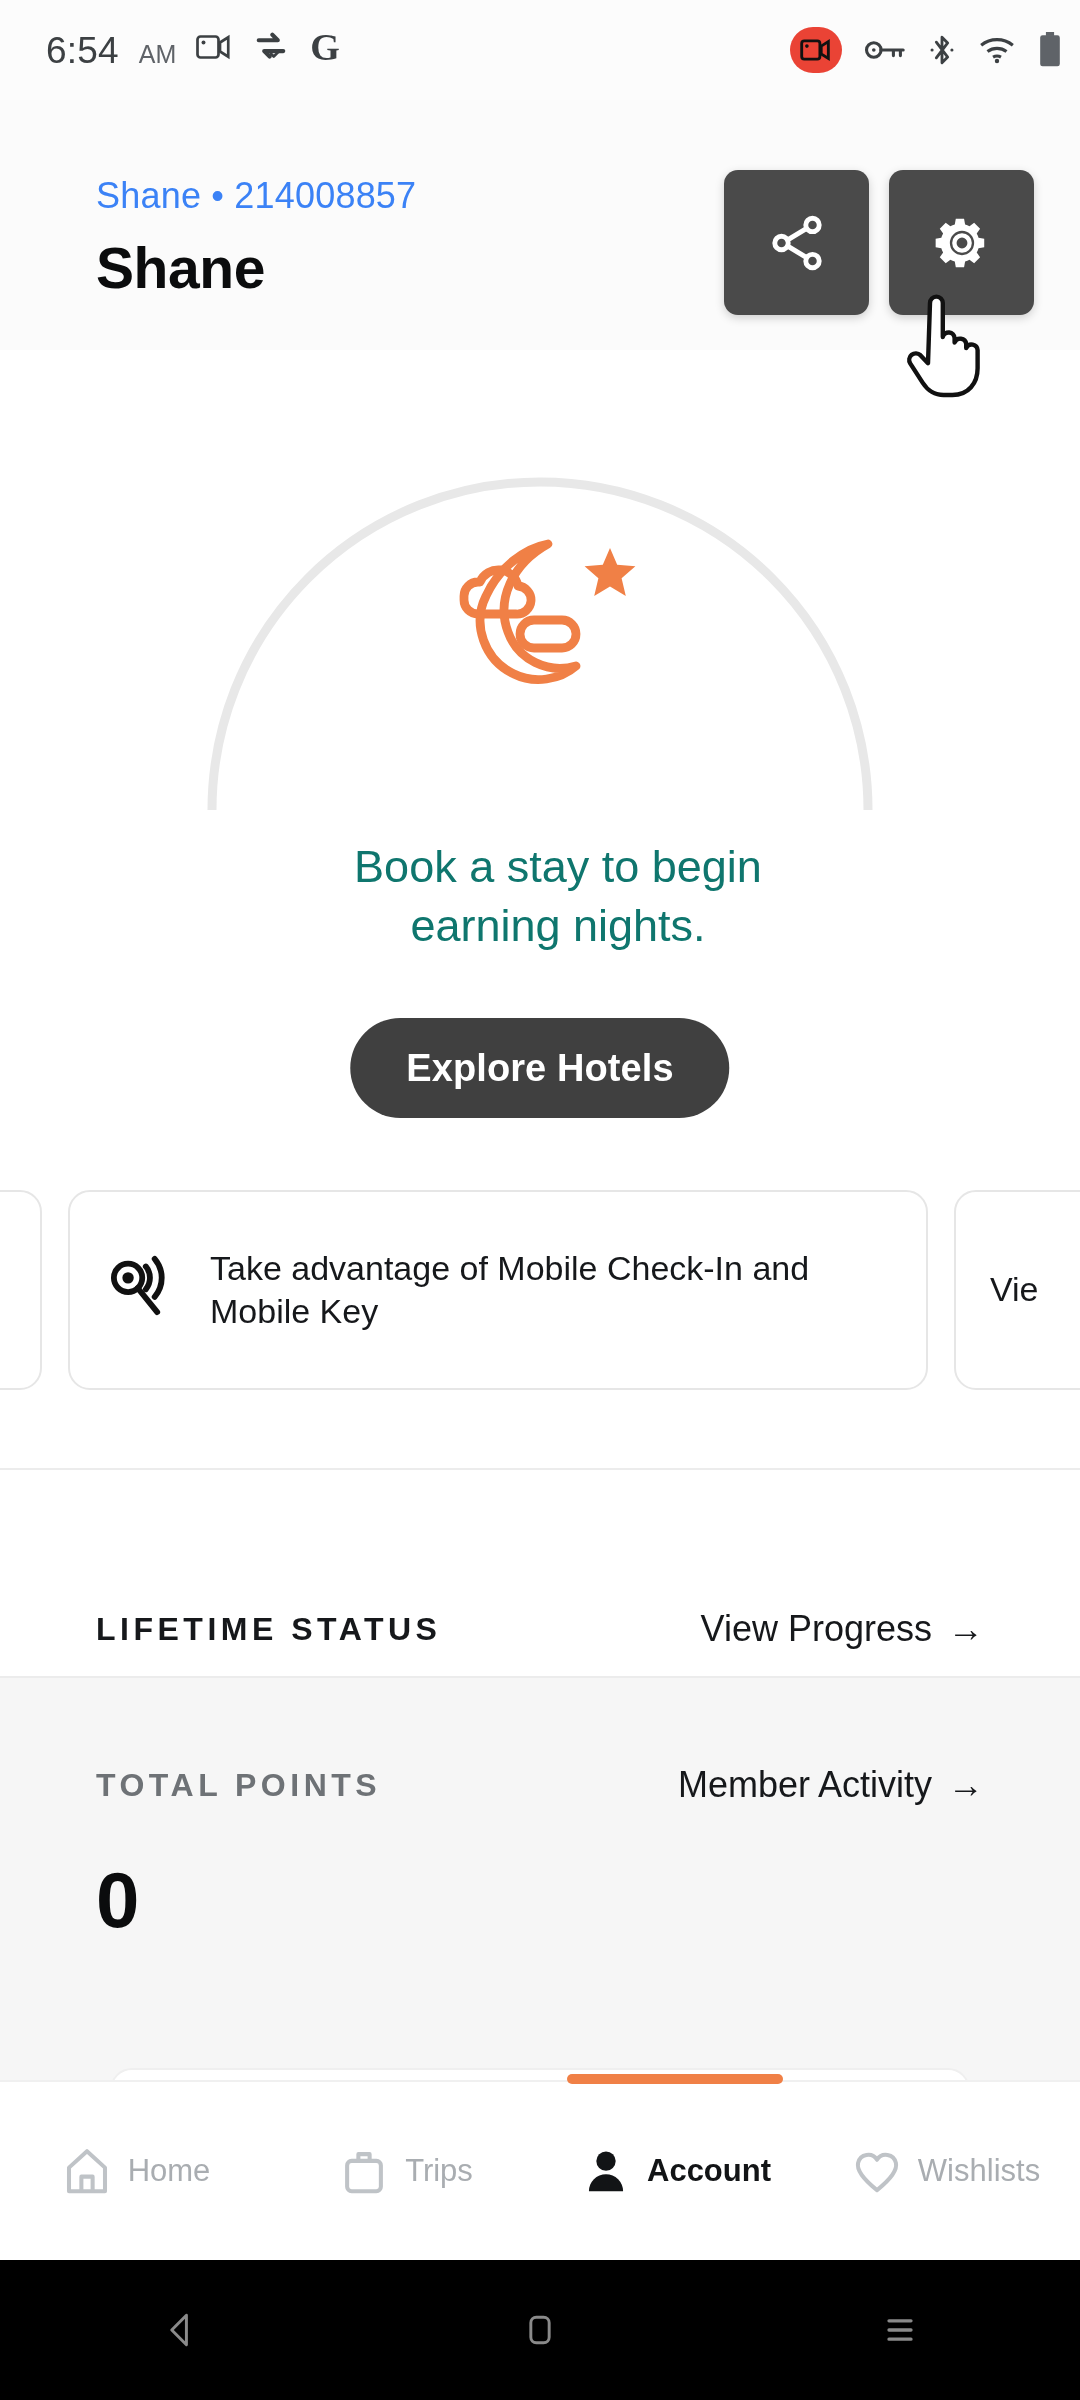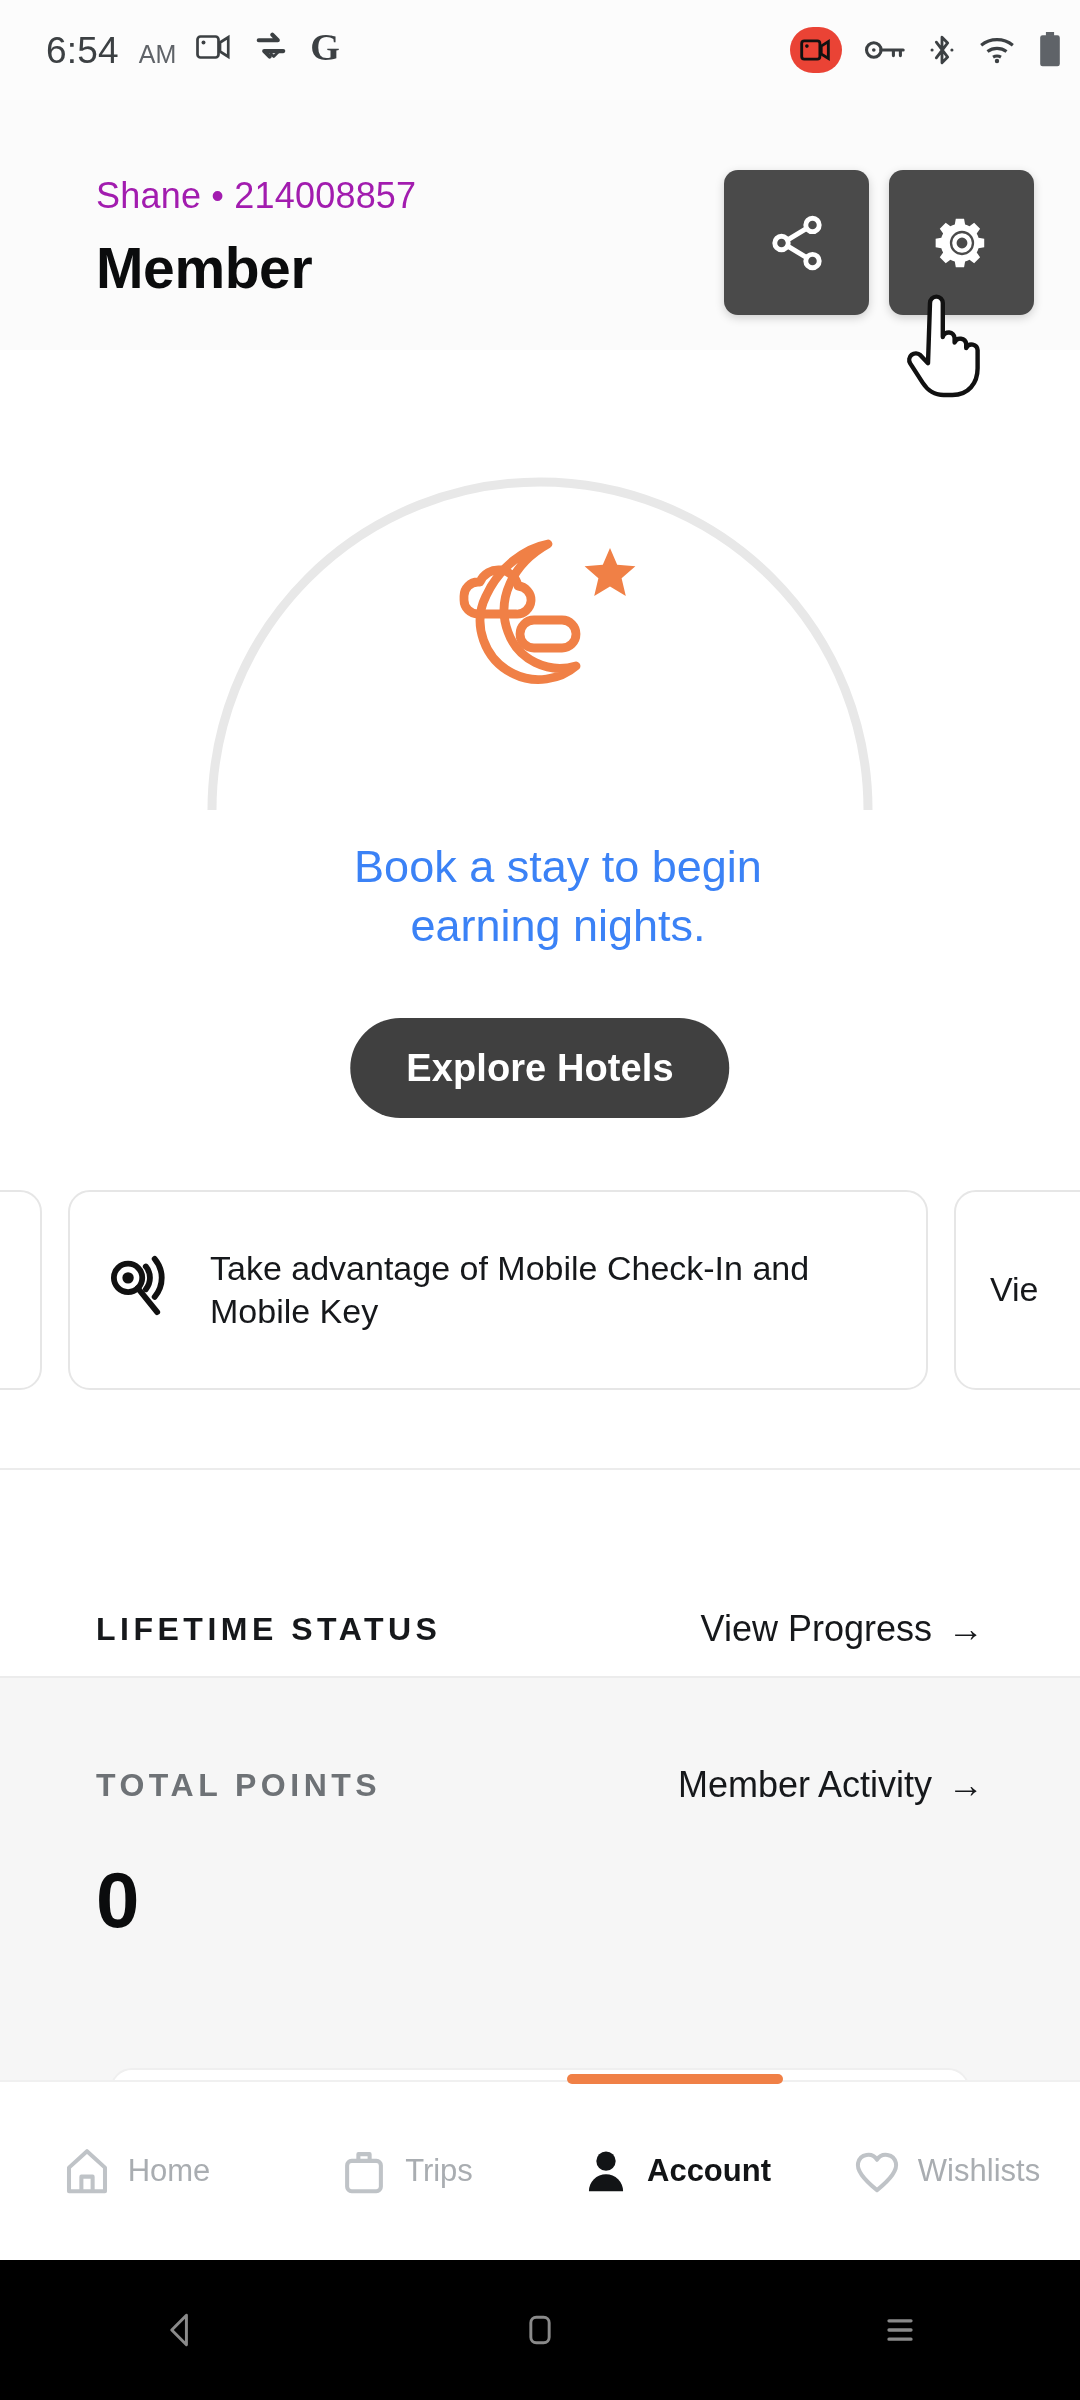--- a/index.html
+++ b/index.html
@@ -28,36 +28,36 @@
     display:flex; align-items:center; justify-content:center;
   }
 
   
   .header {
     position:absolute; top:100px; left:0; width:1080px; height:250px;
     background:#fbfbfb;
     padding:75px 46px 0 96px;
   }
   .hdr-row { display:flex; align-items:flex-start; justify-content:space-between; }
-  .hdr-name { font-size:36px; color:#a21caf; letter-spacing:.2px; }
+  .hdr-name { font-size:36px; color:#3b82f6; letter-spacing:.2px; }
   .hdr-tier { font-size:57px; font-weight:bold; color:#0b0c0d; margin-top:18px; letter-spacing:-.4px; }
   .hdr-btns { display:flex; gap:20px; margin-top:-5px; }
   .sq-btn {
     width:145px; height:145px; border-radius:14px; background:#4a4a4a;
     display:flex; align-items:center; justify-content:center;
     box-shadow:0 3px 10px rgba(0,0,0,.18);
   }
 
   
   .hero { position:absolute; top:350px; left:0; width:1080px; height:830px; background:#fff; }
   .ring-wrap { position:absolute; top:100px; left:50%; transform:translateX(-50%); width:700px; height:360px; }
   .hero-icon { position:absolute; top:170px; left:50%; transform:translateX(-50%); }
   .hero-text {
     position:absolute; top:488px; left:0; width:1080px;
-    text-align:center; font-size:45px; line-height:1.30; color:#3b82f6;padding-left:36px;
+    text-align:center; font-size:45px; line-height:1.30; color:#0f766e;padding-left:36px;
   }
   .hero-cta {
     position:absolute; top:668px; left:50%; transform:translateX(-50%);
     background:#404040; color:#fff; border:none; border-radius:60px;
     padding:0 56px; height:100px; font-size:38px; font-weight:bold;
     font-family:"Liberation Sans", sans-serif; letter-spacing:.1px;
   }
 
   
   .carousel {
@@ -177,21 +177,21 @@
         <rect x="4.5" y="0" width="5" height="2.4" fill="#5f6368"></rect>
         <rect x="1" y="2" width="12" height="19" rx="1.5" fill="#5f6368"></rect>
       </svg>
     </div>
   </div>
 
   <div class="header">
     <div class="hdr-row">
       <div>
         <div class="hdr-name">Shane • 214008857</div>
-        <div class="hdr-tier">Member</div>
+        <div class="hdr-tier">Shane</div>
       </div>
       <div class="hdr-btns">
         <div class="sq-btn">
           <svg width="62" height="62" viewBox="0 0 24 24">
             <circle cx="18" cy="5" r="2.6" fill="none" stroke="#fff" stroke-width="1.9"></circle>
             <circle cx="6" cy="12" r="2.6" fill="none" stroke="#fff" stroke-width="1.9"></circle>
             <circle cx="18" cy="19" r="2.6" fill="none" stroke="#fff" stroke-width="1.9"></circle>
             <path d="M8.4 10.8 L15.6 6.4 M8.4 13.2 L15.6 17.6" stroke="#fff" stroke-width="1.9" stroke-linecap="round"></path>
           </svg>
         </div>

